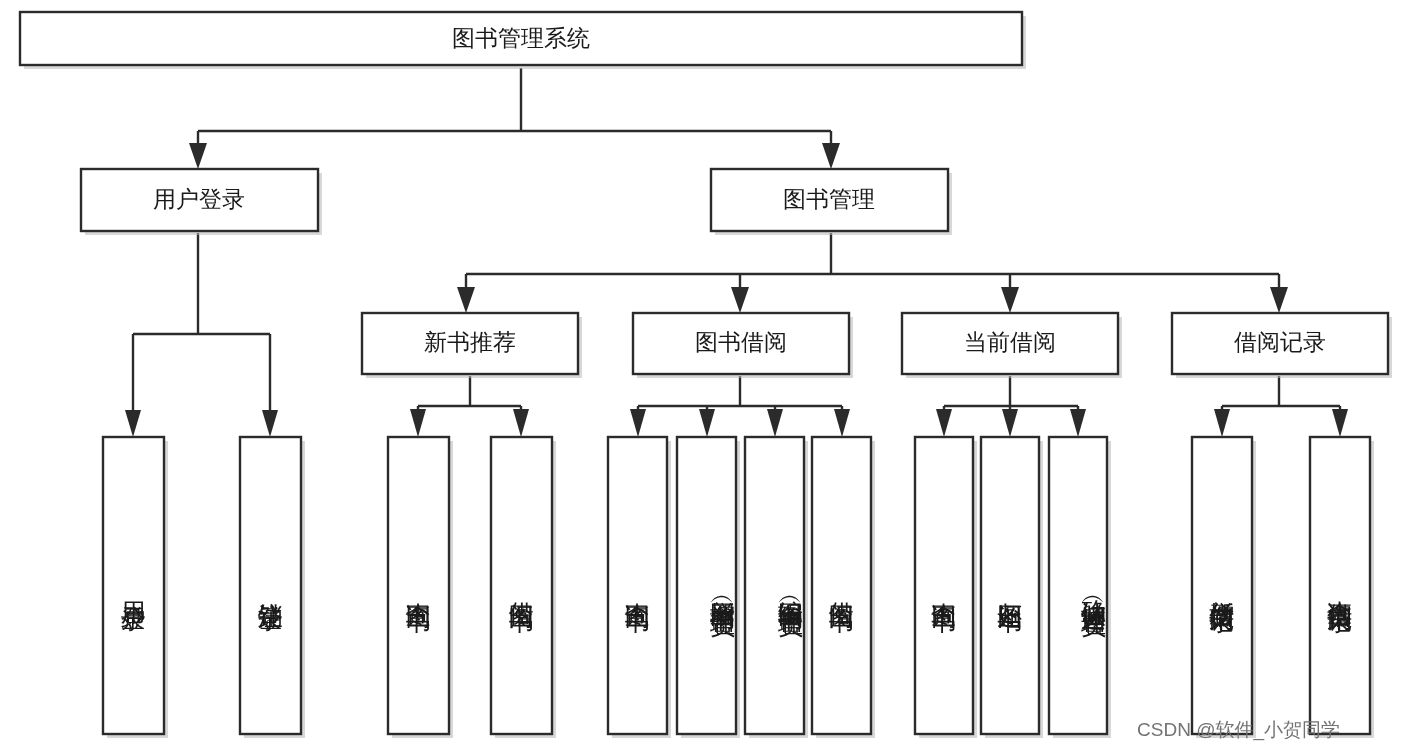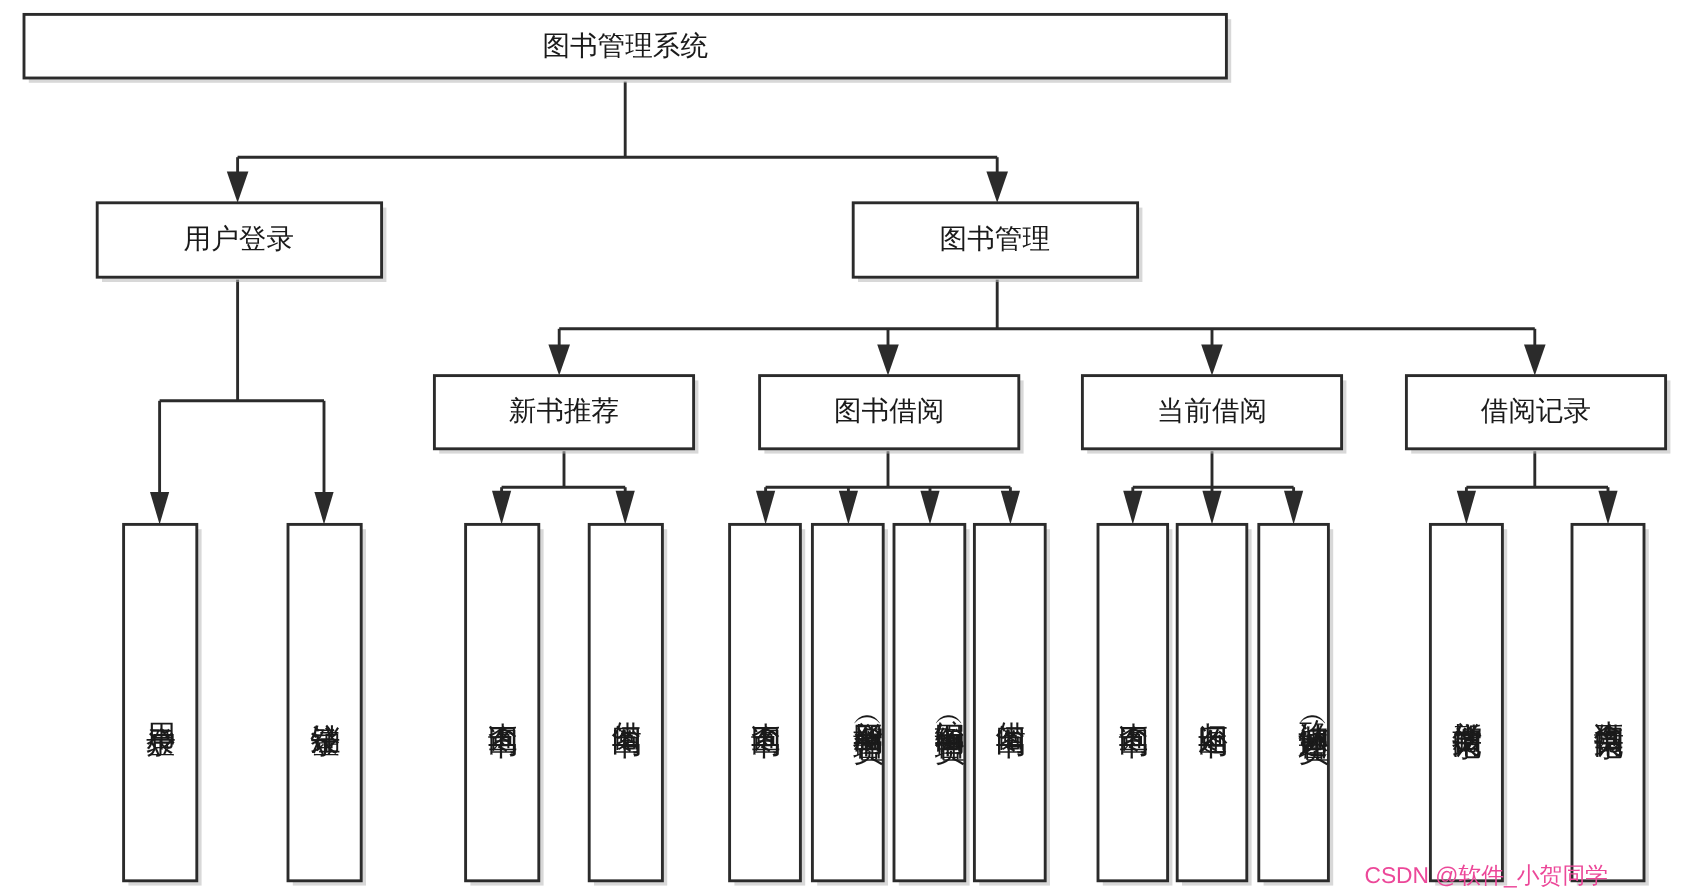--- a/index.html
+++ b/index.html
@@ -72,21 +72,21 @@
   }
   .label-vert.v-center {
     align-items: center;
   }
   #watermark {
     position: absolute;
     right: 8px;
     bottom: 4px;
     font-family: "Liberation Sans", "DejaVu Sans", sans-serif;
     font-size: 19px;
-    color: #ec4899;
+    color: #737373;
     white-space: nowrap;
     user-select: none;
   }
 </style>
 </head>
 <body>
 
 <div id="diagram-root">
 
   <svg id="flow-svg" viewBox="0 0 1405 747">

